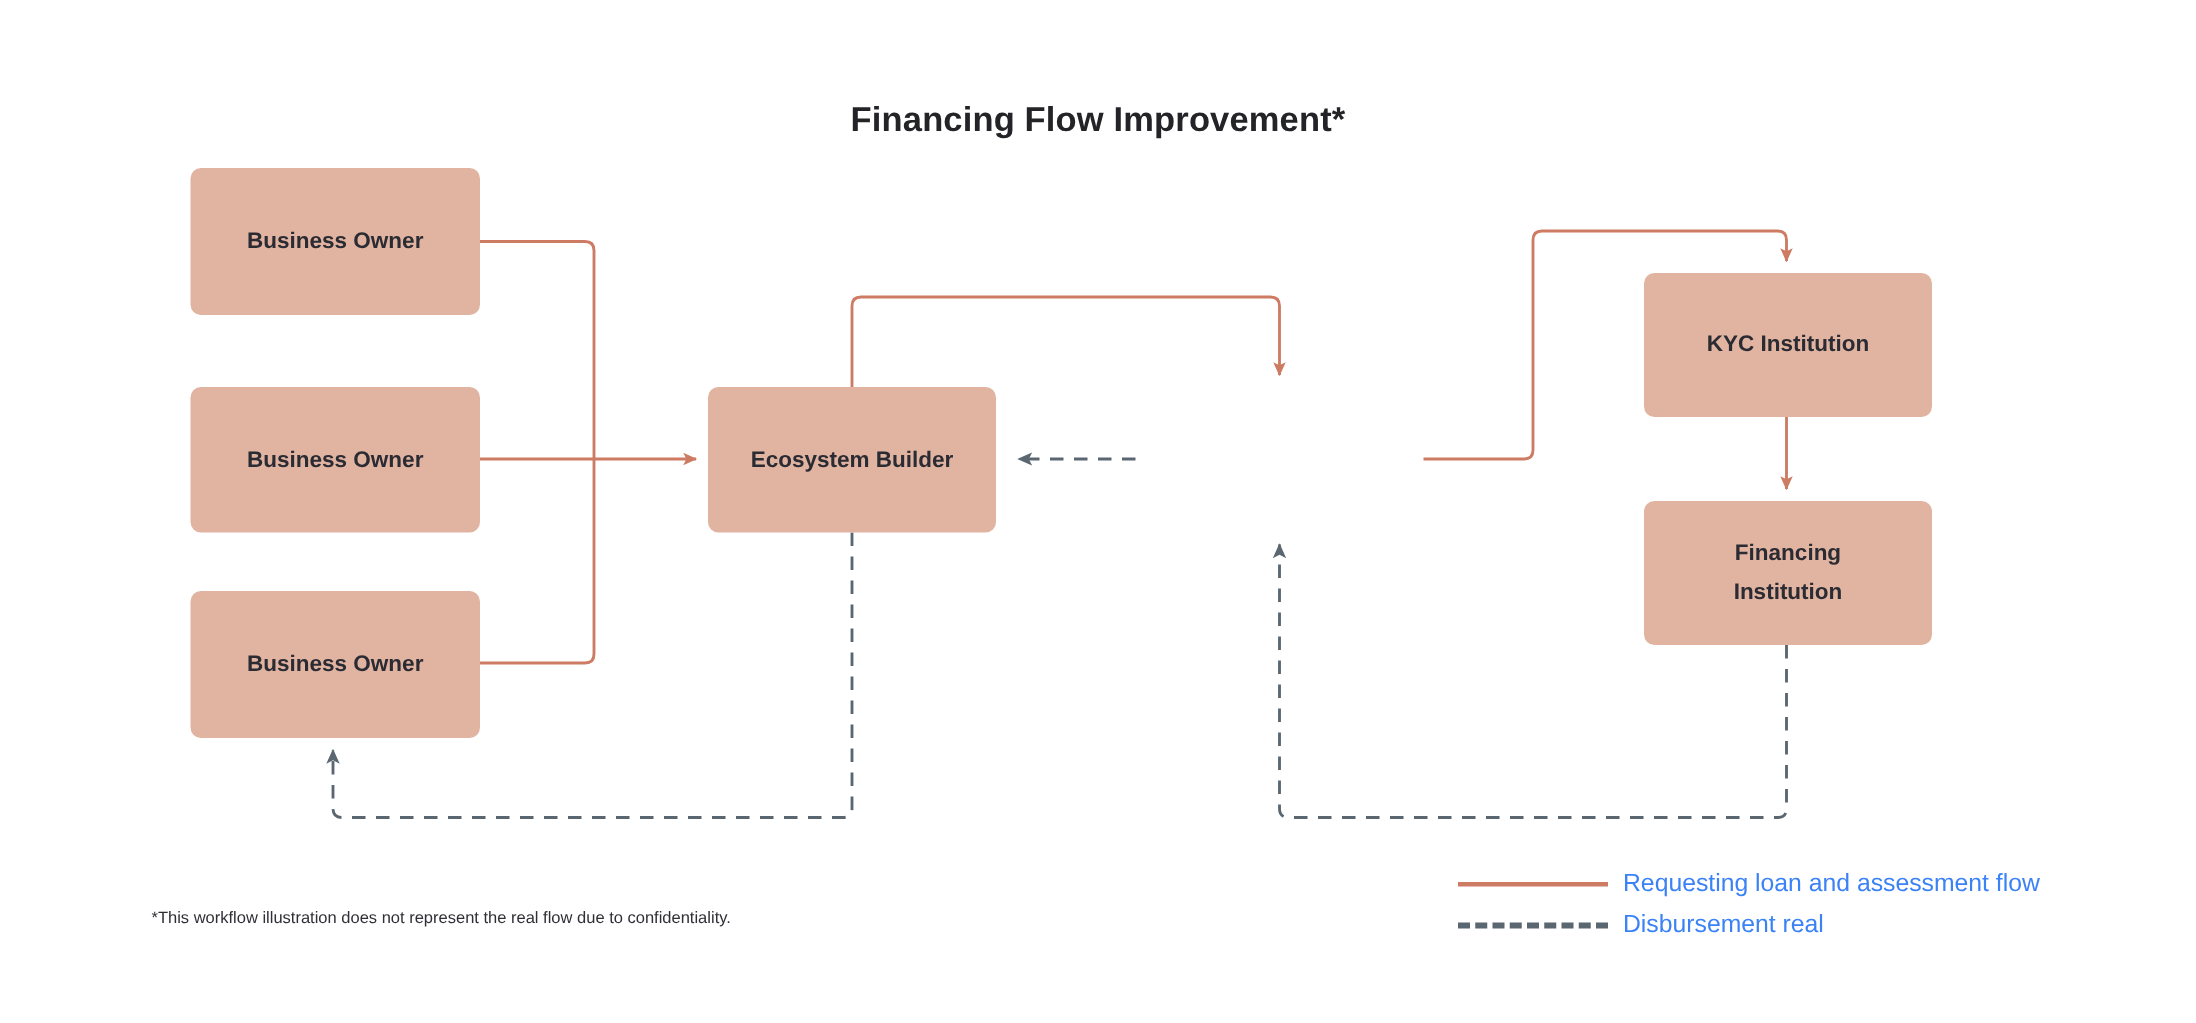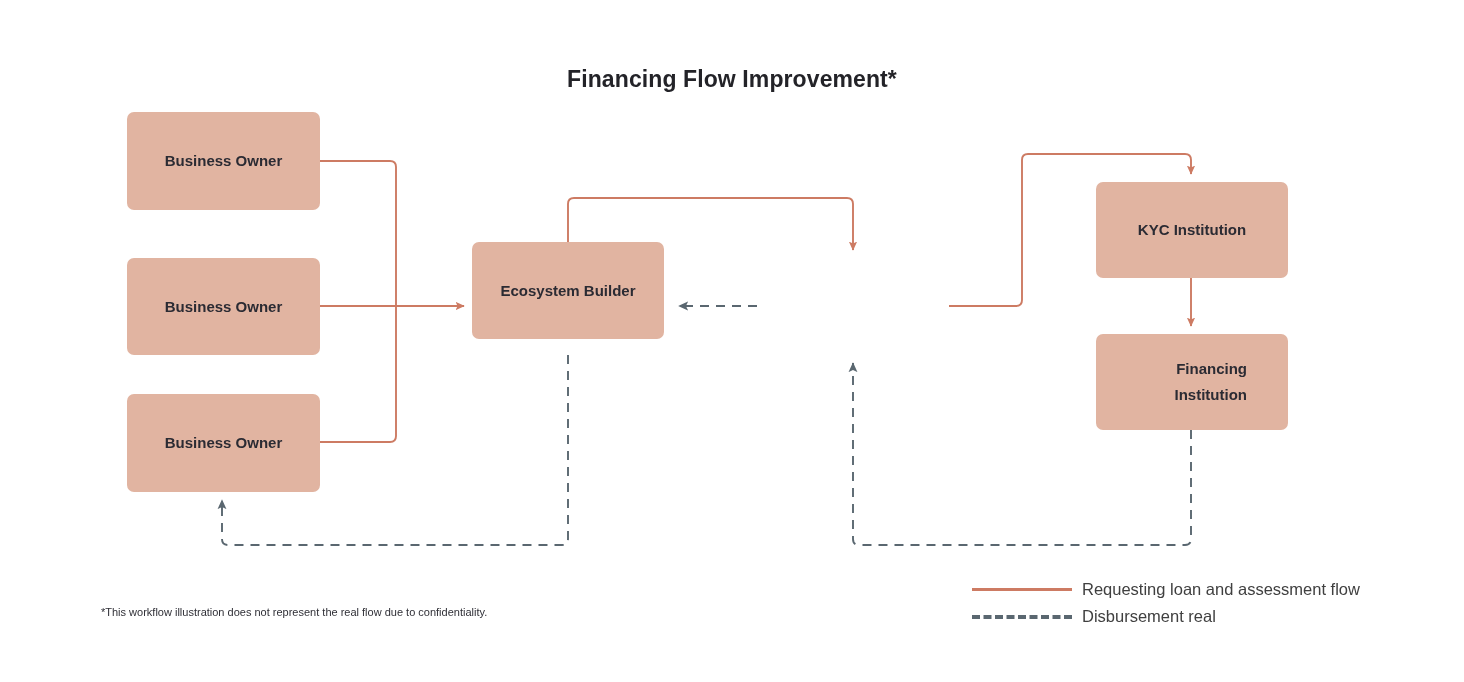--- a/index.html
+++ b/index.html
@@ -43,21 +43,21 @@
   }
 
   .node {
     position: absolute;
     box-sizing: border-box;
     background: #e1b4a1;
     border-radius: 7px;
     display: flex;
     align-items: center;
     justify-content: center;
-    text-align: right;
+    text-align: center;
     font-size: 15px;
     font-weight: bold;
     color: #2b2b33;
     line-height: 1.7;
     padding: 4px 8px;
   }
 
   .footnote {
     position: absolute;
     left: 101px;
@@ -98,21 +98,21 @@
     position: absolute;
     left: 0;
     top: 50%;
     width: 100px;
     height: 0;
     margin-top: -2px;
     border-top: 4px dashed #5a6770;
   }
   .legend-label {
     font-size: 16.5px;
-    color: #404040;
+    color: #3b82f6;
     white-space: nowrap;
   }
 </style>
 </head>
 <body>
 
 <div id="stage">
 
   <div class="title">Financing Flow Improvement*</div>
 
@@ -147,21 +147,21 @@
   </div>
 
   <div class="node" style="left:127px; top:258px; width:193px; height:97px;">
     <span>Business Owner</span>
   </div>
 
   <div class="node" style="left:127px; top:394px; width:193px; height:98px;">
     <span>Business Owner</span>
   </div>
 
-  <div class="node" style="left:472px; top:242px; width:192px; height:97px;">
+  <div class="node" style="left:472px; top:258px; width:192px; height:97px;">
     <span>Ecosystem Builder</span>
   </div>
 
 
   <div class="node" style="left:1096px; top:182px; width:192px; height:96px;">
     <span>KYC Institution</span>
   </div>
 
   <div class="node" style="left:1096px; top:334px; width:192px; height:96px; line-height:1.75;">
     <span style="display:block; max-width:110px;">Financing Institution</span>

